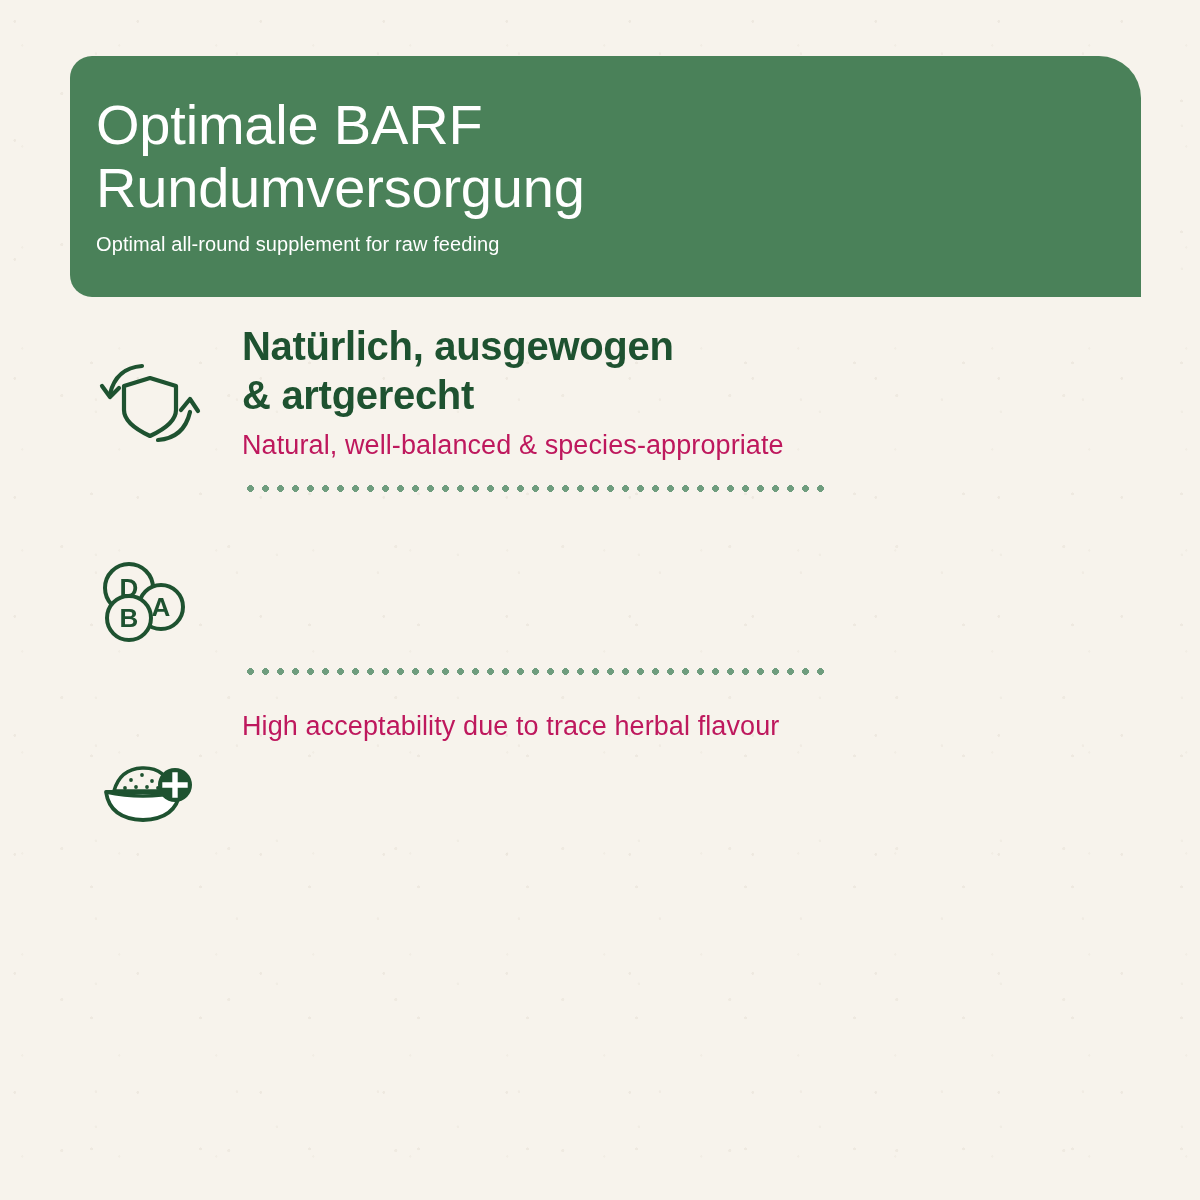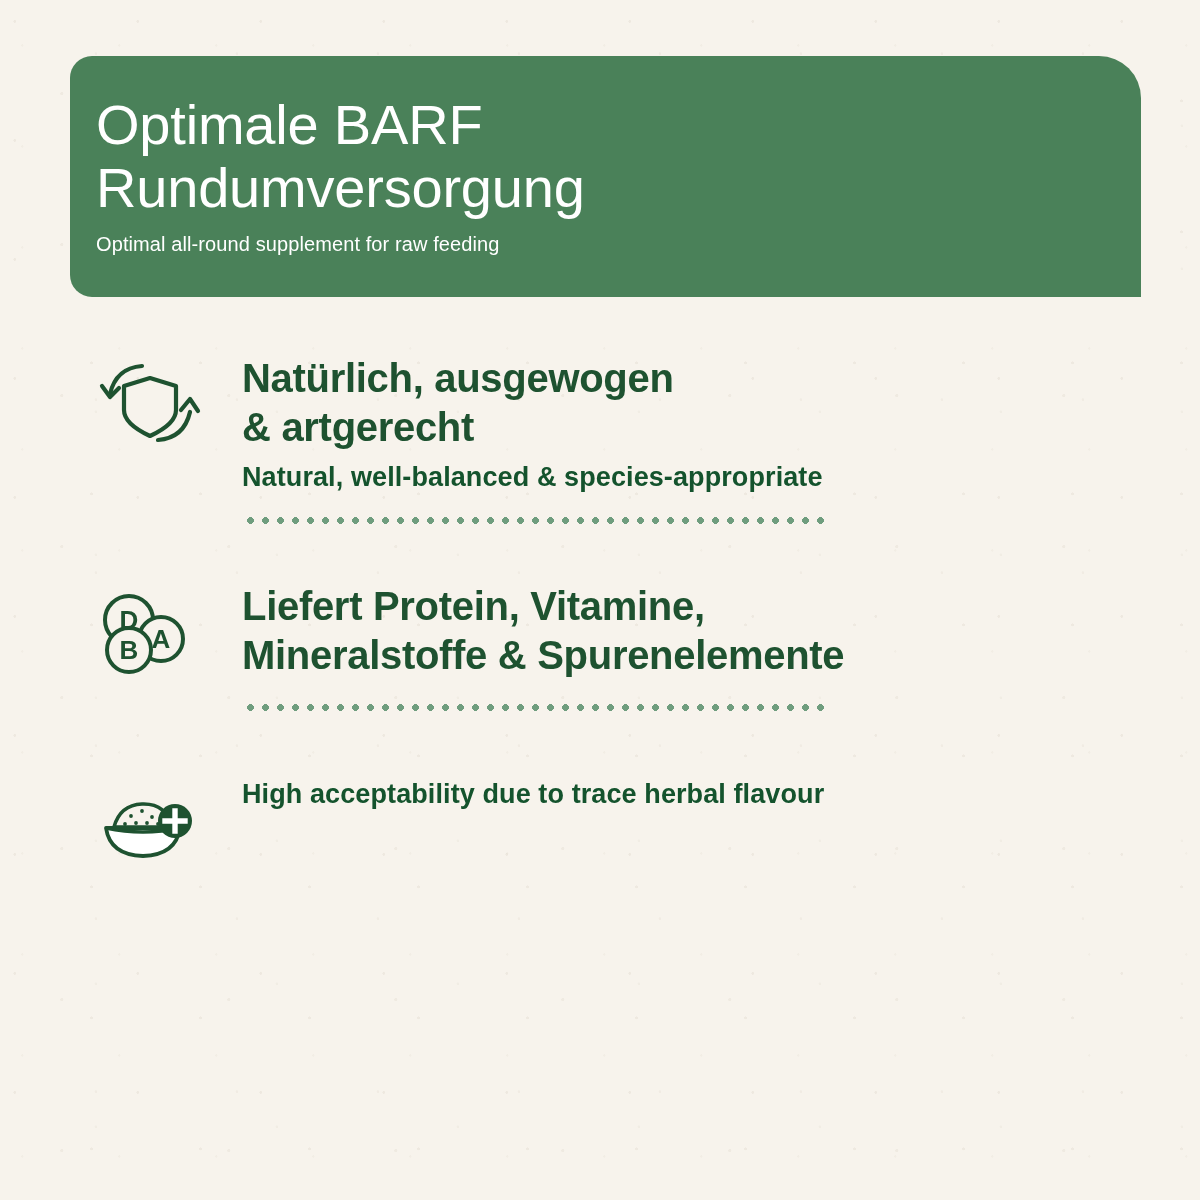--- a/index.html
+++ b/index.html
@@ -73,33 +73,33 @@
   }
   .feature-icon {
     width:104px;
     flex:0 0 104px;
     display:flex;
     align-items:center;
     justify-content:flex-start;
     padding-top:10px;
   }
   .feature-icon svg { display:block; }
-  .feature-text { padding-left:40px; padding-top:2px;margin-top:32px; }
+  .feature-text { padding-left:40px; padding-top:2px; }
   .feature-heading {
     color:#1e5230;
     font-size:40px;
     font-weight:bold;
     line-height:1.22;
     letter-spacing:-0.3px;
     white-space:pre-line;
   }
   .feature-sub {
-    color:#14532d;
+    color:#be185d;
     font-size:27px;
-    font-weight:700;
+    font-weight:400;
     line-height:1.2;
     margin-top:9px;
     letter-spacing:0.1px;
   }
 
   .divider {
     margin:24px 0 24px 243px;
     width:583px;
     height:7px;
     background-image:radial-gradient(circle, #6f9d7e 0 3.2px, transparent 3.6px);
@@ -160,22 +160,20 @@
           <circle cx="31" cy="58" r="22"></circle>
         </g>
         <g fill="#1e5230" font-family="Liberation Sans, sans-serif" font-size="26" font-weight="bold" text-anchor="middle">
           <text x="31" y="37">D</text>
           <text x="31" y="67">B</text>
           <text x="63" y="56">A</text>
         </g>
       </svg>
     </div>
     <div class="feature-text">
-      <div class="feature-heading">Liefert Protein, Vitamine,
-Mineralstoffe &amp; Spurenelemente</div>
     </div>
   </div>
 
   <div class="divider"></div>
 
   <div class="feature-row" id="row-3">
     <div class="feature-icon">
       <svg width="100" height="68" viewBox="0 0 100 68">
 
         <path d="M16 30 Q22 8 44 7 Q68 6 74 30 Z" fill="#f7f3ec" stroke="#1e5230" stroke-width="3.6" stroke-linejoin="round"></path>

